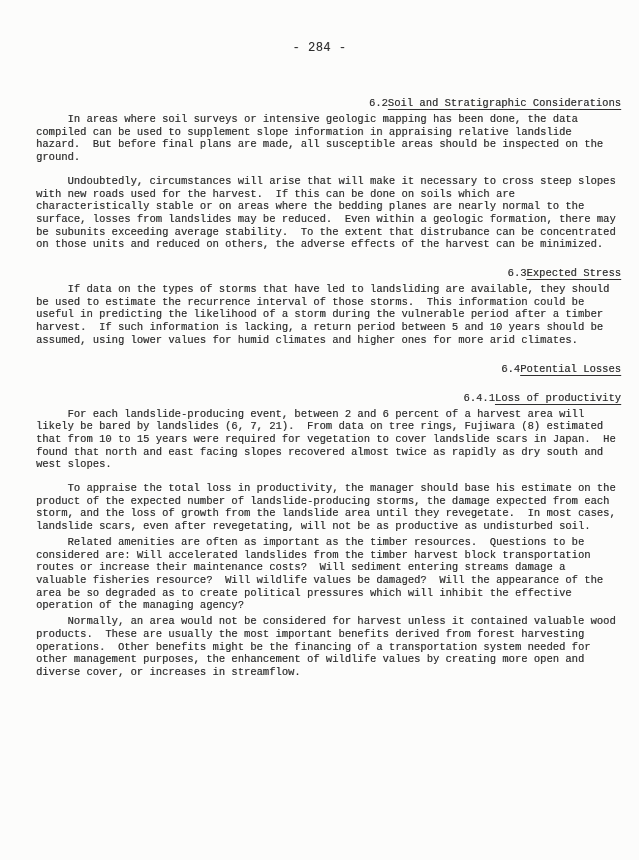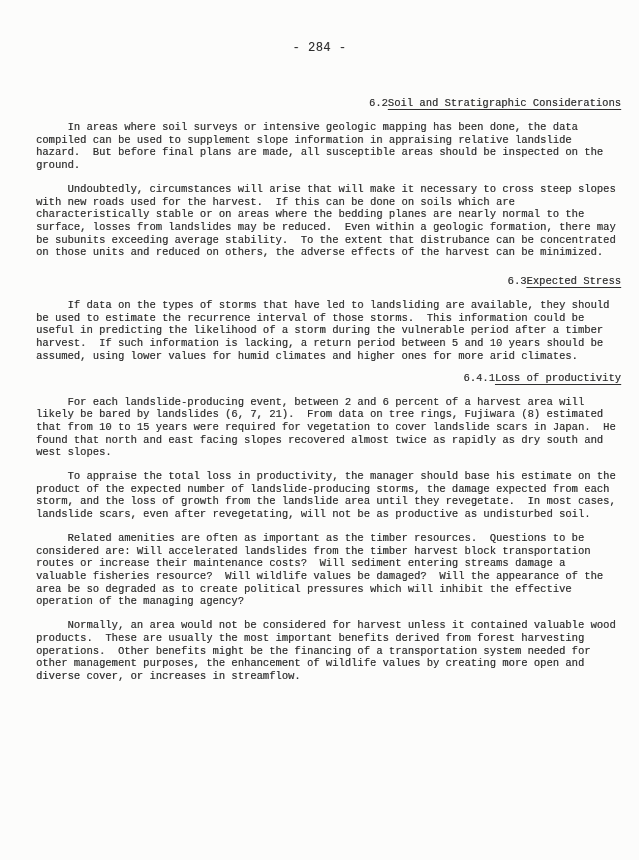--- a/index.html
+++ b/index.html
@@ -47,41 +47,42 @@
   .para {
     font-size: 10.5px;
     line-height: 12.7px;
     width: 92ch;
     max-width: 585px;
     text-indent: 5ch;
     white-space: pre-wrap;
     margin: 0;
   }
   .mt-after-pagenum { margin-top: 42px; }
-  .mt-para-after-heading { margin-top: 11px; }
+  .mt-para-after-heading { margin-top: 3px; }
   .mt-para-after-para { margin-top: 11px; }
   .mt-heading-after-para { margin-top: 16px; }
-  .mt-subheading { margin-top: 9px; }
+  .mt-subheading { margin-top: 16px; }
 </style>
 </head>
 <body>
 
 <div class="page">
 
   <div class="page-number">- 284 -</div>
 
   <div class="content">
 
     <div class="section-heading mt-after-pagenum"><span class="section-number">6.2</span><span class="section-title">Soil and Stratigraphic Considerations</span></div>
     <p class="para mt-para-after-heading">In areas where soil surveys or intensive geologic mapping has been done, the data compiled can be used to supplement slope information in appraising relative landslide hazard.  But before final plans are made, all susceptible areas should be inspected on the ground.</p>
     <p class="para mt-para-after-para">Undoubtedly, circumstances will arise that will make it necessary to cross steep slopes with new roads used for the harvest.  If this can be done on soils which are characteristically stable or on areas where the bedding planes are nearly normal to the surface, losses from landslides may be reduced.  Even within a geologic formation, there may be subunits exceeding average stability.  To the extent that distrubance can be concentrated on those units and reduced on others, the adverse effects of the harvest can be minimized.</p>
 
     <div class="section-heading mt-heading-after-para"><span class="section-number">6.3</span><span class="section-title">Expected Stress</span></div>
     <p class="para mt-para-after-heading">If data on the types of storms that have led to landsliding are available, they should be used to estimate the recurrence interval of those storms.  This information could be useful in predicting the likelihood of a storm during the vulnerable period after a timber harvest.  If such information is lacking, a return period between 5 and 10 years should be assumed, using lower values for humid climates and higher ones for more arid climates.</p>
 
+    <div class="section-heading mt-heading-after-para"><span class="section-number">6.4</span><span class="section-title">Potential Losses</span></div>
 
     <div class="section-heading mt-subheading"><span class="section-number">6.4.1</span><span class="section-title">Loss of productivity</span></div>
     <p class="para mt-para-after-heading">For each landslide-producing event, between 2 and 6 percent of a harvest area will likely be bared by landslides (6, 7, 21).  From data on tree rings, Fujiwara (8) estimated that from 10 to 15 years were required for vegetation to cover landslide scars in Japan.  He found that north and east facing slopes recovered almost twice as rapidly as dry south and west slopes.</p>
     <p class="para mt-para-after-para">To appraise the total loss in productivity, the manager should base his estimate on the product of the expected number of landslide-producing storms, the damage expected from each storm, and the loss of growth from the landslide area until they revegetate.  In most cases, landslide scars, even after revegetating, will not be as productive as undisturbed soil.</p>
 
     <p class="para mt-para-after-heading">Related amenities are often as important as the timber resources.  Questions to be considered are: Will accelerated landslides from the timber harvest block transportation routes or increase their maintenance costs?  Will sediment entering streams damage a valuable fisheries resource?  Will wildlife values be damaged?  Will the appearance of the area be so degraded as to create political pressures which will inhibit the effective operation of the managing agency?</p>
 
     <p class="para mt-para-after-heading">Normally, an area would not be considered for harvest unless it contained valuable wood products.  These are usually the most important benefits derived from forest harvesting operations.  Other benefits might be the financing of a transportation system needed for other management purposes, the enhancement of wildlife values by creating more open and diverse cover, or increases in streamflow.</p>
 
   </div>

